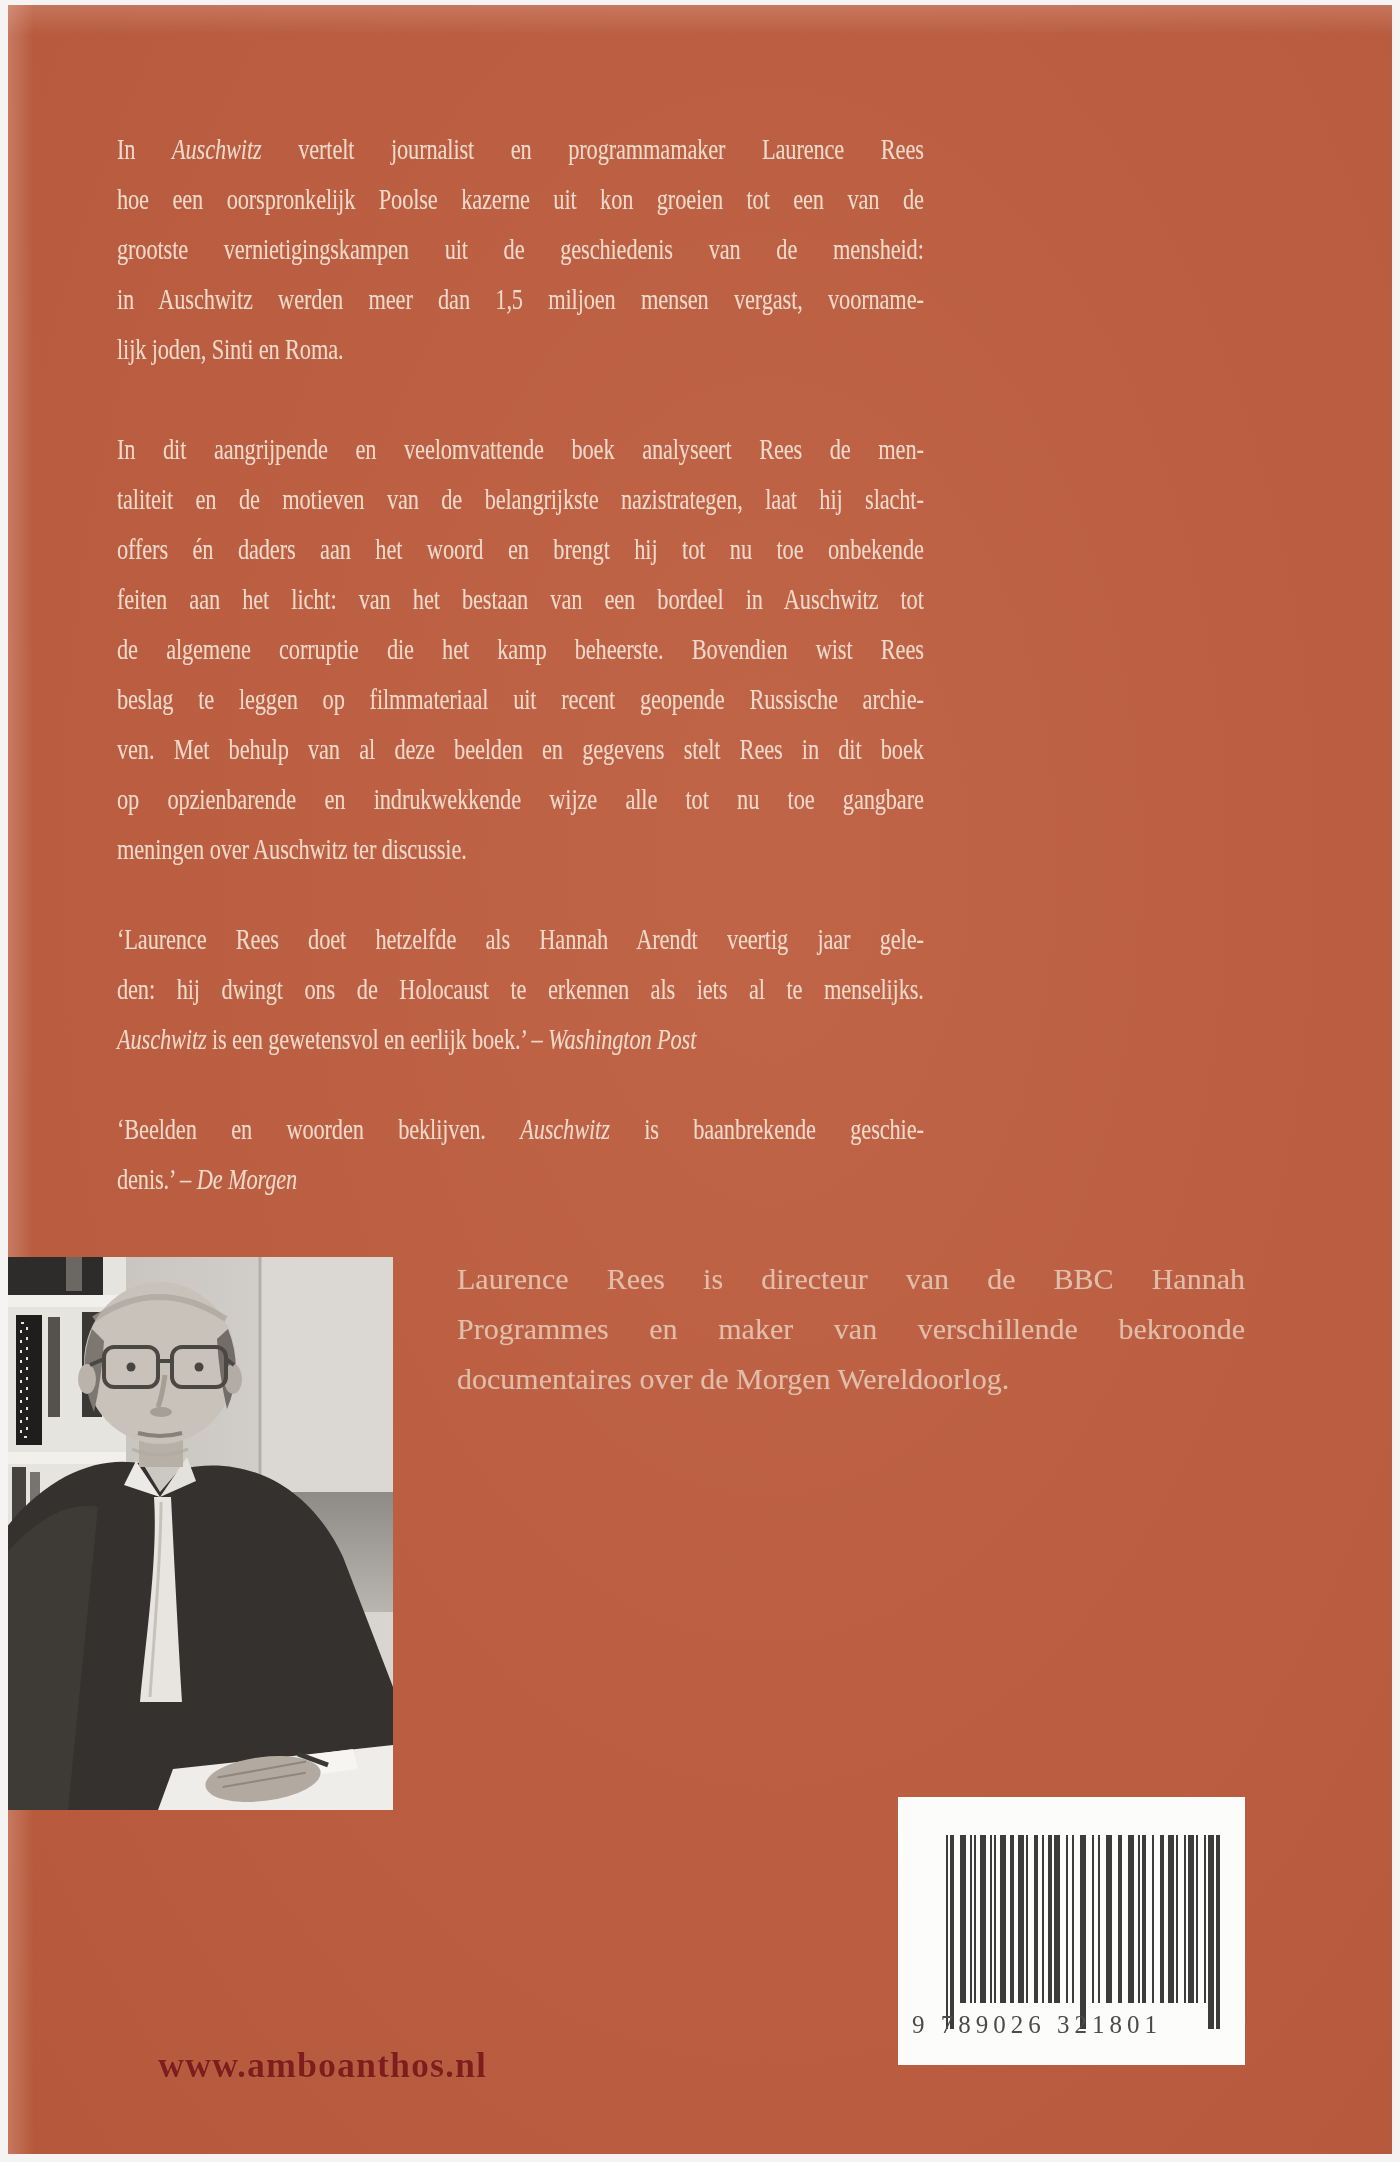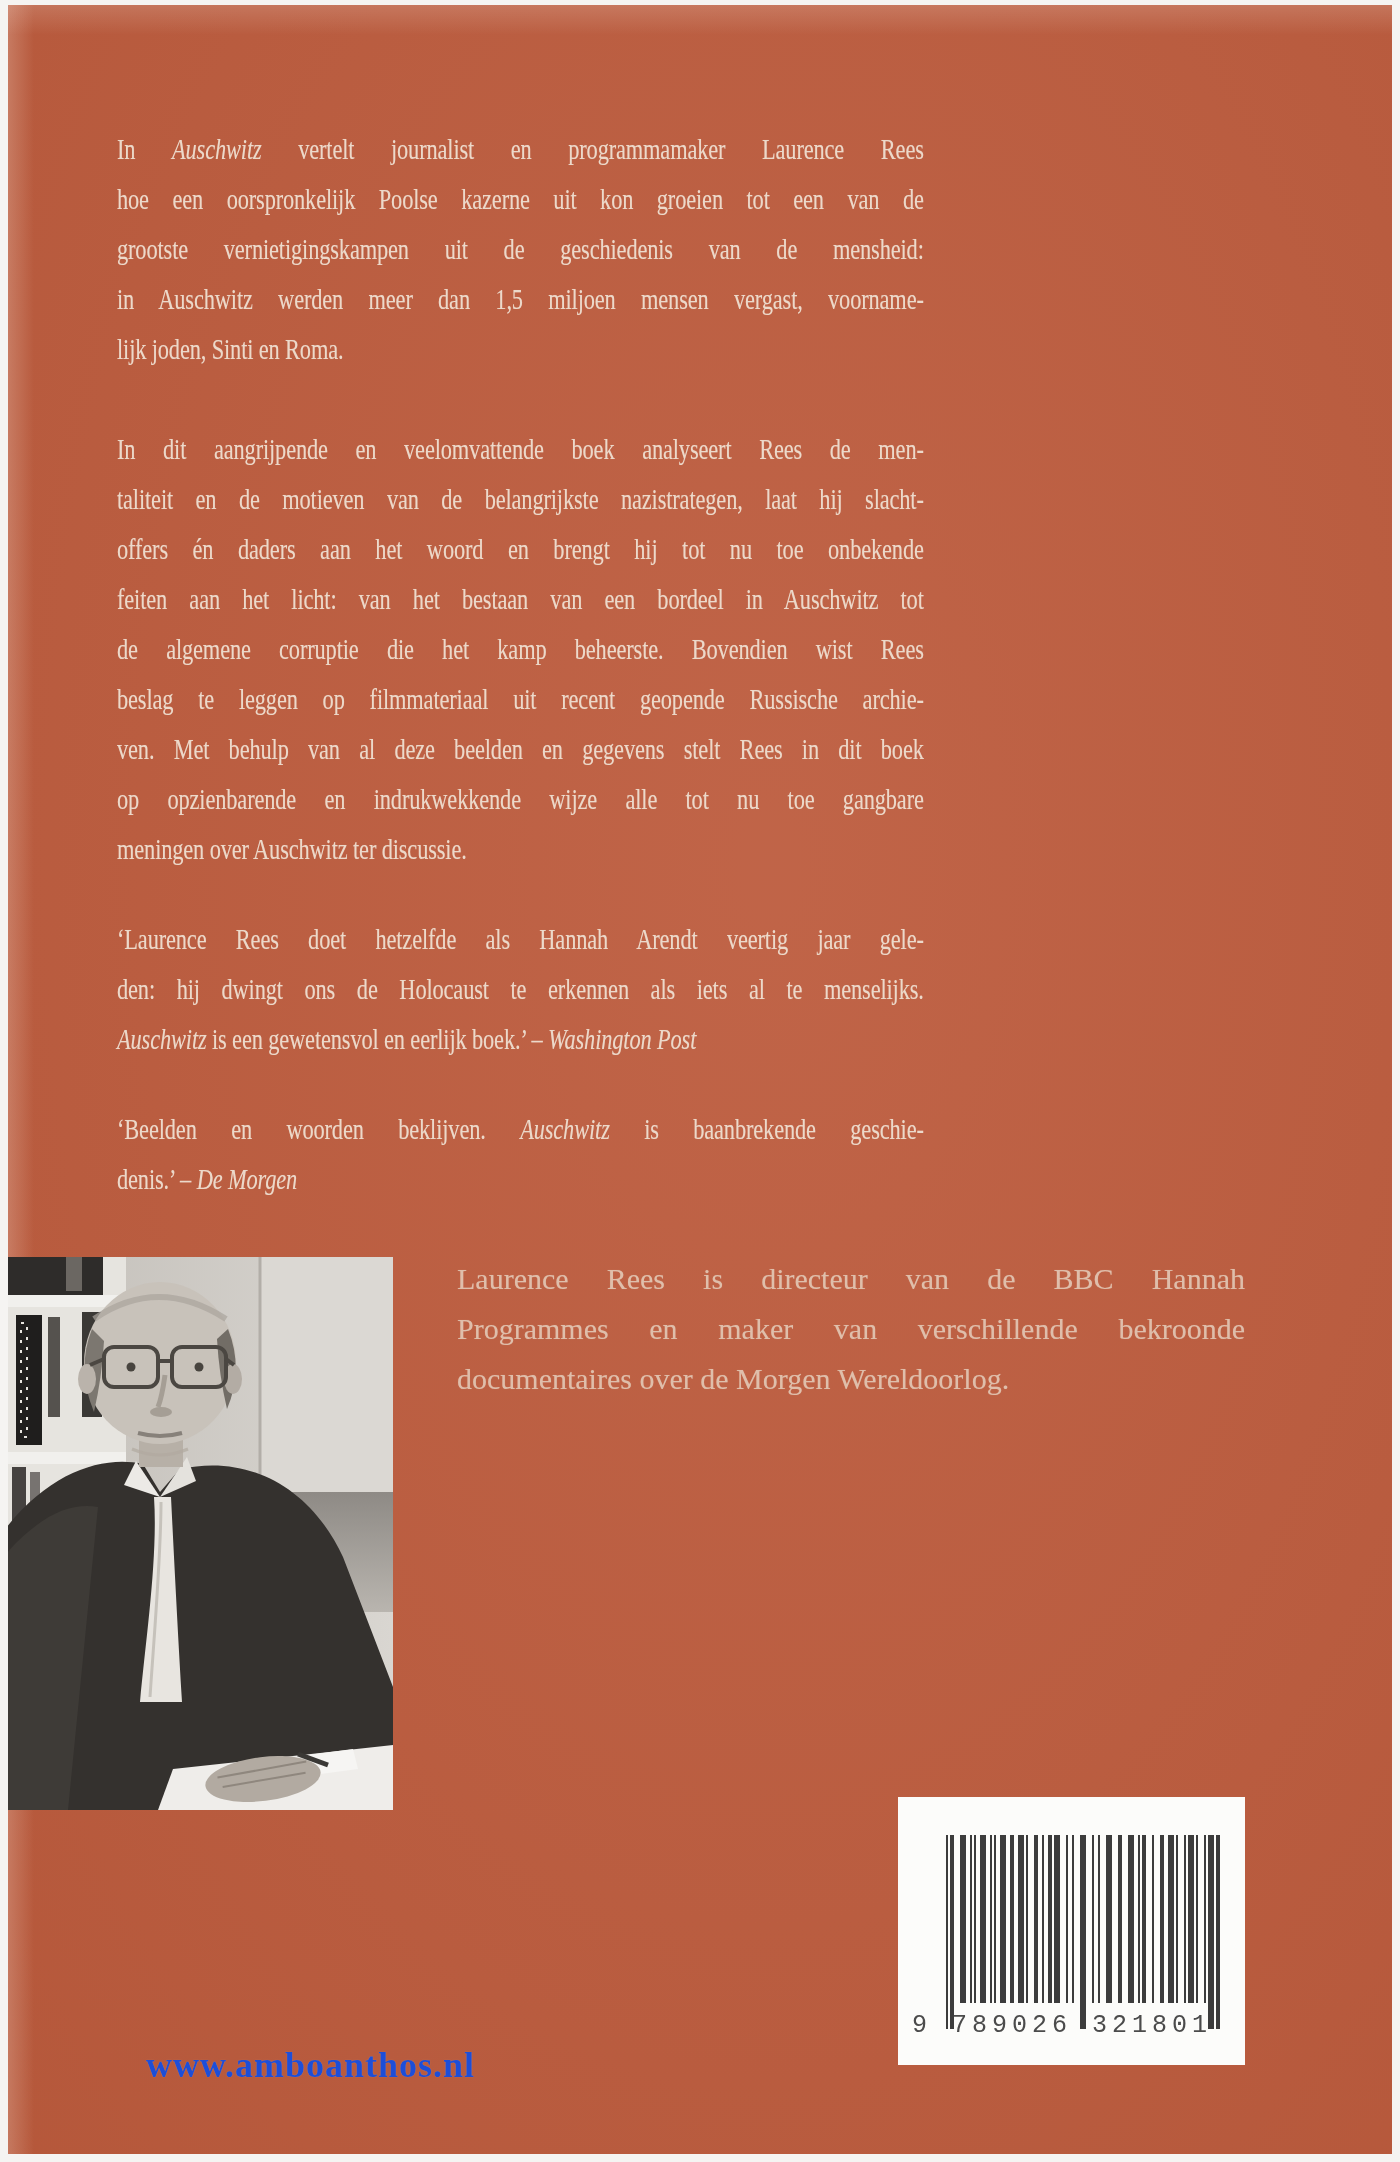--- a/index.html
+++ b/index.html
@@ -46,29 +46,29 @@
   
   .barcode-box {
     position:absolute; left:898px; top:1797px; width:347px; height:268px;
     background:#fcfcfa;
   }
   .barcode-bars { position:absolute; left:48px; top:38px; width:276px; height:200px; }
   .barcode-bars .bar { position:absolute; top:0; height:168px; background:#3c3c3c; }
   .barcode-bars .bar.tall { height:194px; }
   .barcode-digits {
     position:absolute; left:14px; top:214px; width:322px;
-    font-family:Liberation Mono, monospace;
+    font-family:Liberation Serif, serif;
     font-size:25px; letter-spacing:5px; color:#4b4b4b;
     white-space:pre;
   }
   
   .url {
-    position:absolute; left:146px; top:2044px;
+    position:absolute; left:158px; top:2044px;
     font:bold 36px/1.2 "Liberation Serif", serif;
-    color:#1d4ed8; letter-spacing:1px;
+    color:#7f1d1d; letter-spacing:1px;
     text-shadow:0 0 1px rgba(255,240,230,0.3);
   }
 </style>
 </head>
 <body>
 
 <div class="cover"></div>
 
 <div class="textblock" id="blk-para1">
     <div class="line"><span>In </span><i>Auschwitz</i><span> vertelt journalist en programmamaker Laurence Rees</span></div>

